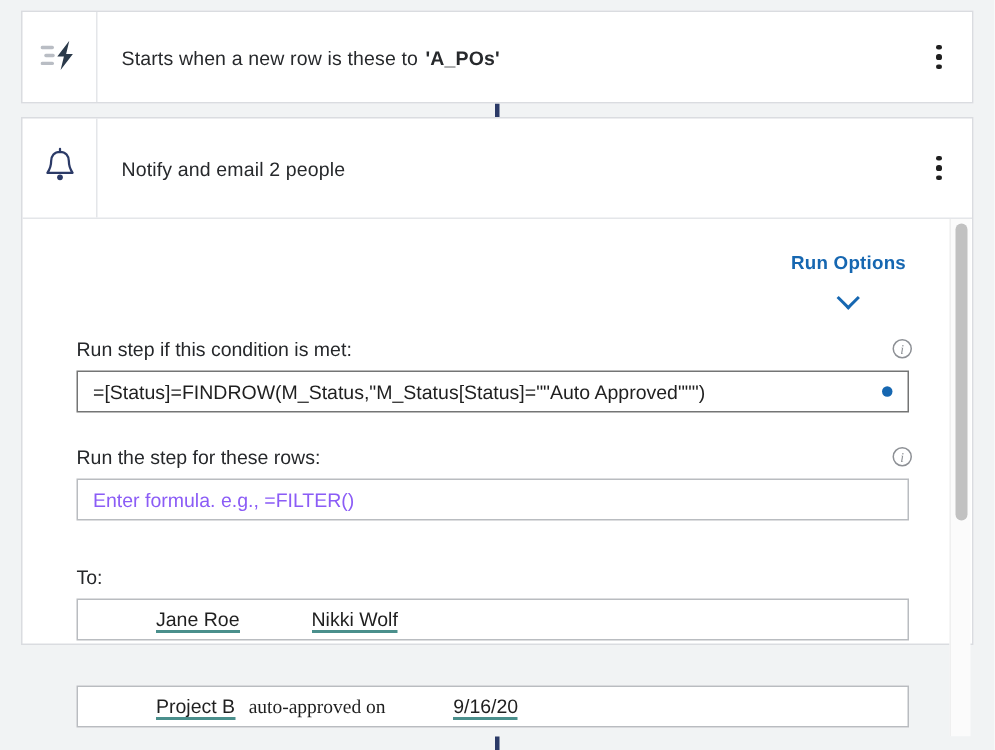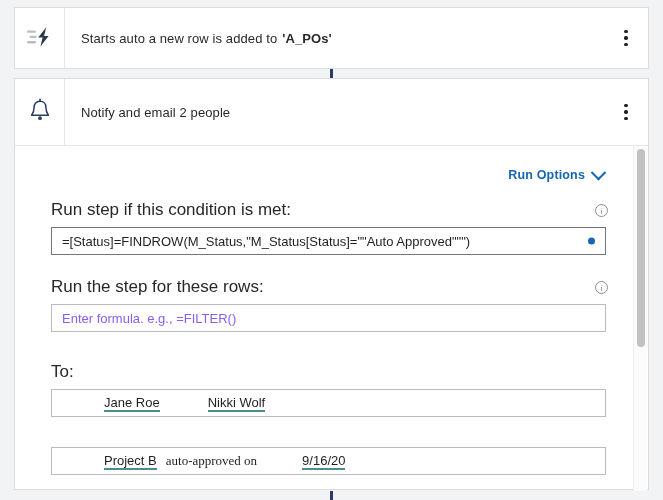--- a/index.html
+++ b/index.html
@@ -34,21 +34,21 @@
     left: 14px;
     top: 7px;
     width: 635px;
     height: 62px;
   }
 
   .card-action {
     left: 14px;
     top: 78px;
     width: 635px;
-    height: 412px;
+    height: 352px;
   }
 
   .card-header {
     position: relative;
     height: 66px;
     display: flex;
     align-items: center;
   }
   .card-trigger .card-header { height: 60px; }
 
@@ -132,39 +132,40 @@
     margin-bottom: 18px;
   }
   .run-options {
     color: #1667b1;
     font-size: 12.5px;
     font-weight: bold;
     letter-spacing: 0.15px;
     cursor: pointer;
     display: inline-flex;
     align-items: center;
-    gap: 8px;
+    gap: 14px;
+    flex-direction: column;
   }
   .chev {
     display: inline-block;
     width: 9px;
     height: 9px;
     border-right: 2px solid #1667b1;
     border-bottom: 2px solid #1667b1;
     transform: rotate(45deg) translate(-2px,-2px);
   }
 
   .field-label-row {
     display: flex;
     align-items: center;
     justify-content: space-between;
     margin-bottom: 7px;
   }
   .field-label {
-    font-size: 17px;
+    font-size: 13px;
     color: #26282b;
   }
 
   .info-icon {
     width: 13px;
     height: 13px;
     border: 1px solid #8d9095;
     border-radius: 50%;
     color: #8d9095;
     font-size: 9px;
@@ -262,21 +263,21 @@
             <g fill="#b9bdc4">
               <rect x="0" y="4.5" width="9" height="2.3" rx="1.1"></rect>
               <rect x="2.5" y="9.8" width="7" height="2.3" rx="1.1"></rect>
               <rect x="0" y="15.1" width="9" height="2.3" rx="1.1"></rect>
             </g>
             <path d="M19.2 1.2 L11.2 11.6 L15.6 11.6 L13.4 20.6 L21.6 10.0 L17.1 10.0 Z" fill="#2b3a4a"></path>
           </svg>
         </span>
       </div>
       <div class="header-title">
-        <span>Starts auto a new row is added to</span><span class="bold">'A_POs'</span>
+        <span>Starts when a new row is these to</span><span class="bold">'A_POs'</span>
       </div>
       <div class="kebab">
         <i></i>
         <i></i>
         <i></i>
       </div>
     </div>
   </div>
 
   <div class="card card-action">

